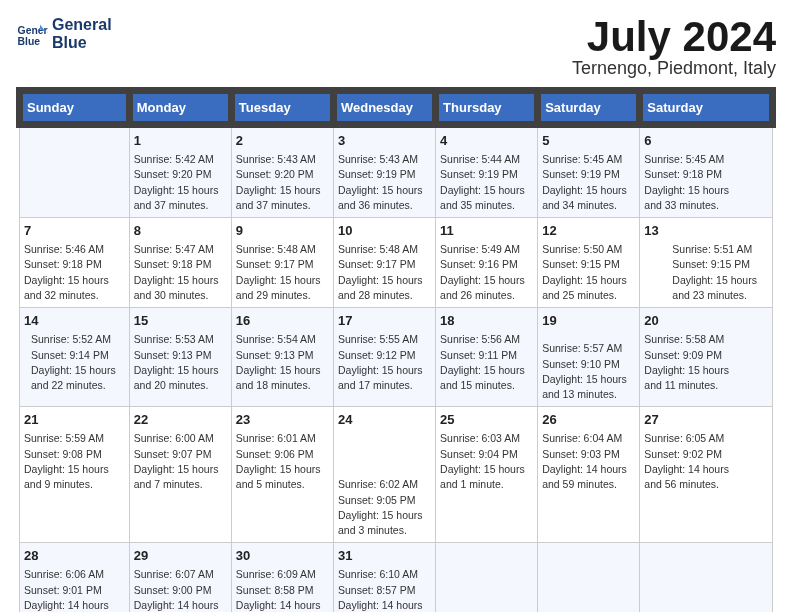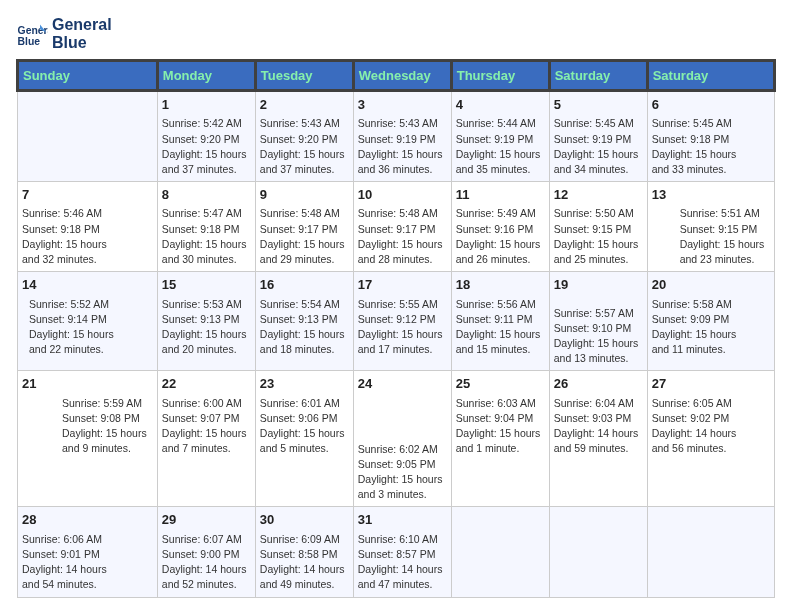--- a/index.html
+++ b/index.html
@@ -38,26 +38,26 @@
       font-size: 18px;
       color: #333;
     }
     table {
       width: 100%;
       border-collapse: collapse;
       font-size: 11px;
     }
     thead tr th {
       background-color: #3a6cbf;
-      color: #86efac;
+      color: #ffffff;
       padding: 6px 4px;
       text-align: left;
       font-size: 13px;
       font-weight: bold;
-      border: 3px solid #404040;
+      border: 7px solid #404040;
     }
     tbody tr td {
       border: 1px solid #ccc;
       vertical-align: top;
       padding: 4px;
       min-height: 80px;
       height: 88px;
       color: #222;
       line-height: 1.4;
     }
@@ -87,20 +87,24 @@
     <svg class="logo-icon" viewBox="0 0 40 40">
       <text x="2" y="20" font-size="13" font-weight="bold" fill="#1a3a6b">General</text>
       <text x="2" y="34" font-size="13" font-weight="bold" fill="#1a3a6b">Blue</text>
       <polygon points="30,8 38,18 30,14" fill="#4a90d9"></polygon>
     </svg>
     <div style="line-height:1.1">
       <div style="font-size:16px;font-weight:bold;color:#1a3a6b;">General</div>
       <div style="font-size:16px;font-weight:bold;color:#1a3a6b;">Blue</div>
     </div>
   </div>
+  <div class="title-area">
+    <div class="month-title">July 2024</div>
+    <div class="location">Ternengo, Piedmont, Italy</div>
+  </div>
 </div>
 
 <table>
   <thead>
     <tr>
     <th>Sunday</th>
         <th>Monday</th>
         <th>Tuesday</th>
         <th>Wednesday</th>
         <th>Thursday</th>
@@ -252,21 +256,21 @@
           <span class="day-num">20</span>
           <div class="cell-info" style="white-space: pre-line;">Sunrise: 5:58 AM
 Sunset: 9:09 PM
 Daylight: 15 hours
 and 11 minutes.</div>
         </td>
       </tr>
       <tr>
         <td>
           <span class="day-num">21</span>
-          <div class="cell-info" style="white-space: pre-line; margin-left: 40px;">Sunrise: 5:59 AM
+          <div class="cell-info" style="white-space: pre-line;">Sunrise: 5:59 AM
 Sunset: 9:08 PM
 Daylight: 15 hours
 and 9 minutes.</div>
         </td>
         <td>
           <span class="day-num">22</span>
           <div class="cell-info" style="white-space: pre-line;">Sunrise: 6:00 AM
 Sunset: 9:07 PM
 Daylight: 15 hours
 and 7 minutes.</div>

